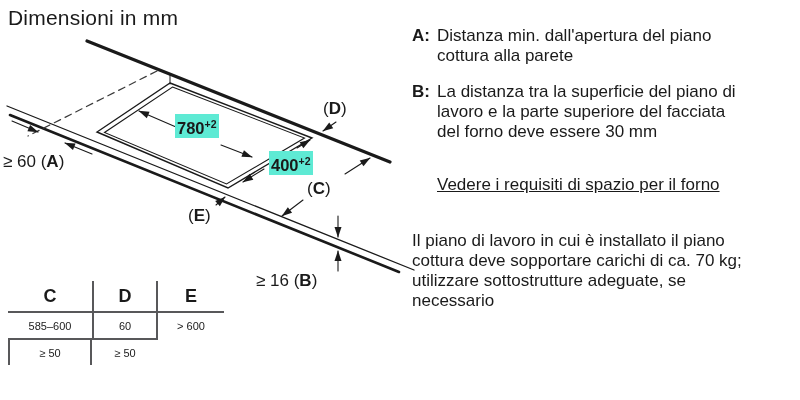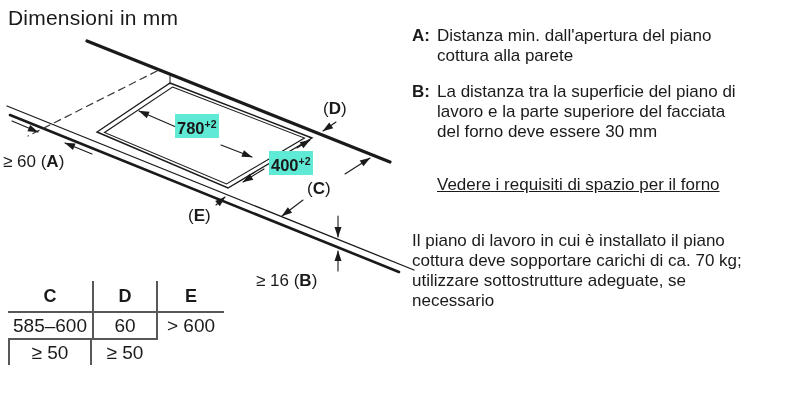--- a/index.html
+++ b/index.html
@@ -19,21 +19,21 @@
   
   .note-item{position:absolute;left:412px;width:378px;display:flex;align-items:flex-start;
     font-size:17px;line-height:20px;}
   .note-item .lbl{font-weight:bold;min-width:25px;flex:0 0 25px;}
   .note-item .body{white-space:pre-line;flex:1;}
   .note-item.indent-only .lbl{flex:0 0 25px;}
   
   .dim-table{position:absolute;left:8px;top:281px;display:grid;
     grid-template-columns:84px 66px 66px;}
   .dim-table .cell{display:flex;align-items:center;justify-content:center;
-    font-size:19px;height:25px;}
+    font-size:11px;height:25px;}
   .dim-table .head{font-weight:bold;font-size:18px;height:30px;}
   .dim-table .colmid{border-left:2px solid #58585a;border-right:2px solid #58585a;}
   .dim-table .rule{border-bottom:2px solid #58585a;}
 </style>
 </head>
 <body>
 
 <svg id="drawing" width="800" height="400" viewBox="0 0 800 400">
   <defs>
     <marker id="ah" markerWidth="12" markerHeight="9" refX="10.5" refY="4" orient="auto" markerUnits="userSpaceOnUse">

